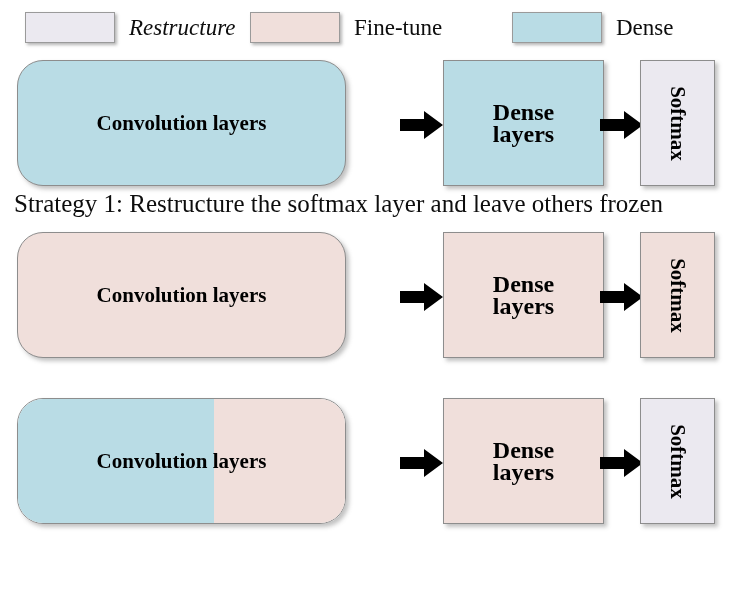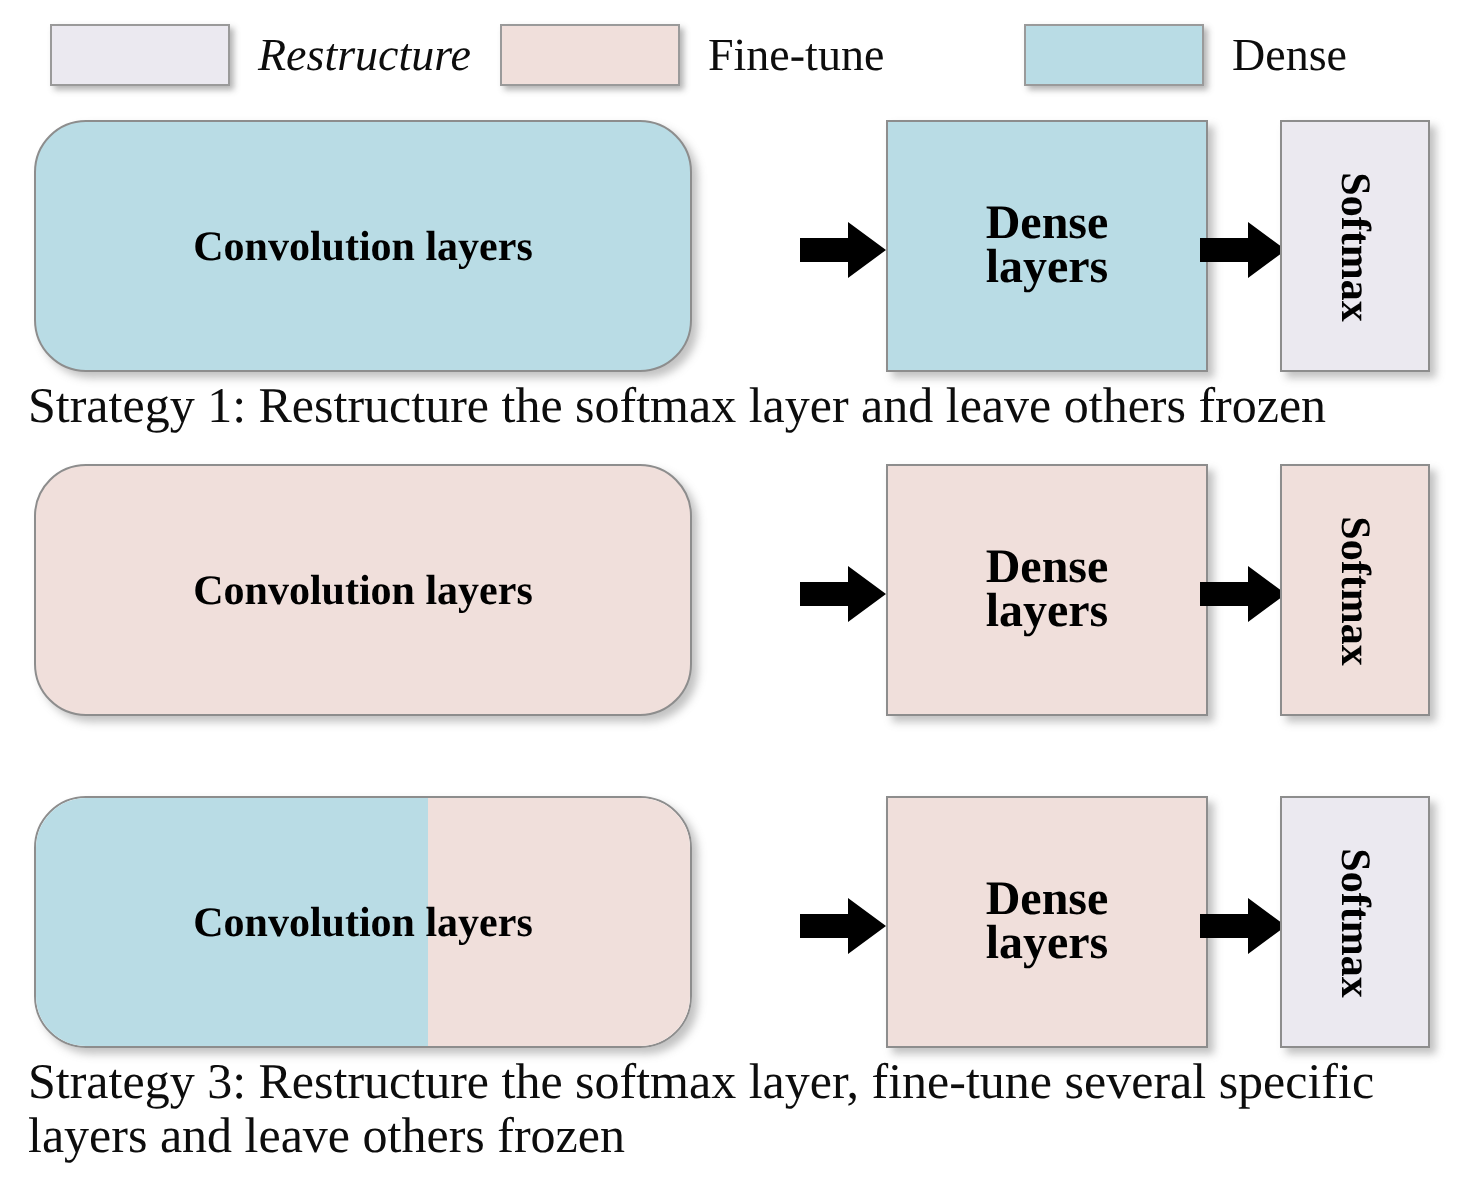--- a/index.html
+++ b/index.html
@@ -232,15 +232,13 @@
       <svg width="44" height="30" viewBox="0 0 44 30">
           <polygon points="0,9 24,9 24,1 43,15 24,29 24,21 0,21" fill="#000000"></polygon>
         </svg>
     </div>
 
     <div class="block block-soft" style="background: rgb(235, 233, 240);">
       <div class="block-text">Softmax</div>
     </div>
 
   </div>
-  <div class="caption">Strategy 3: Restructure the softmax layer, fine-tune several specific
-layers and leave others frozen</div>
 </div>
 
 </body></html>

